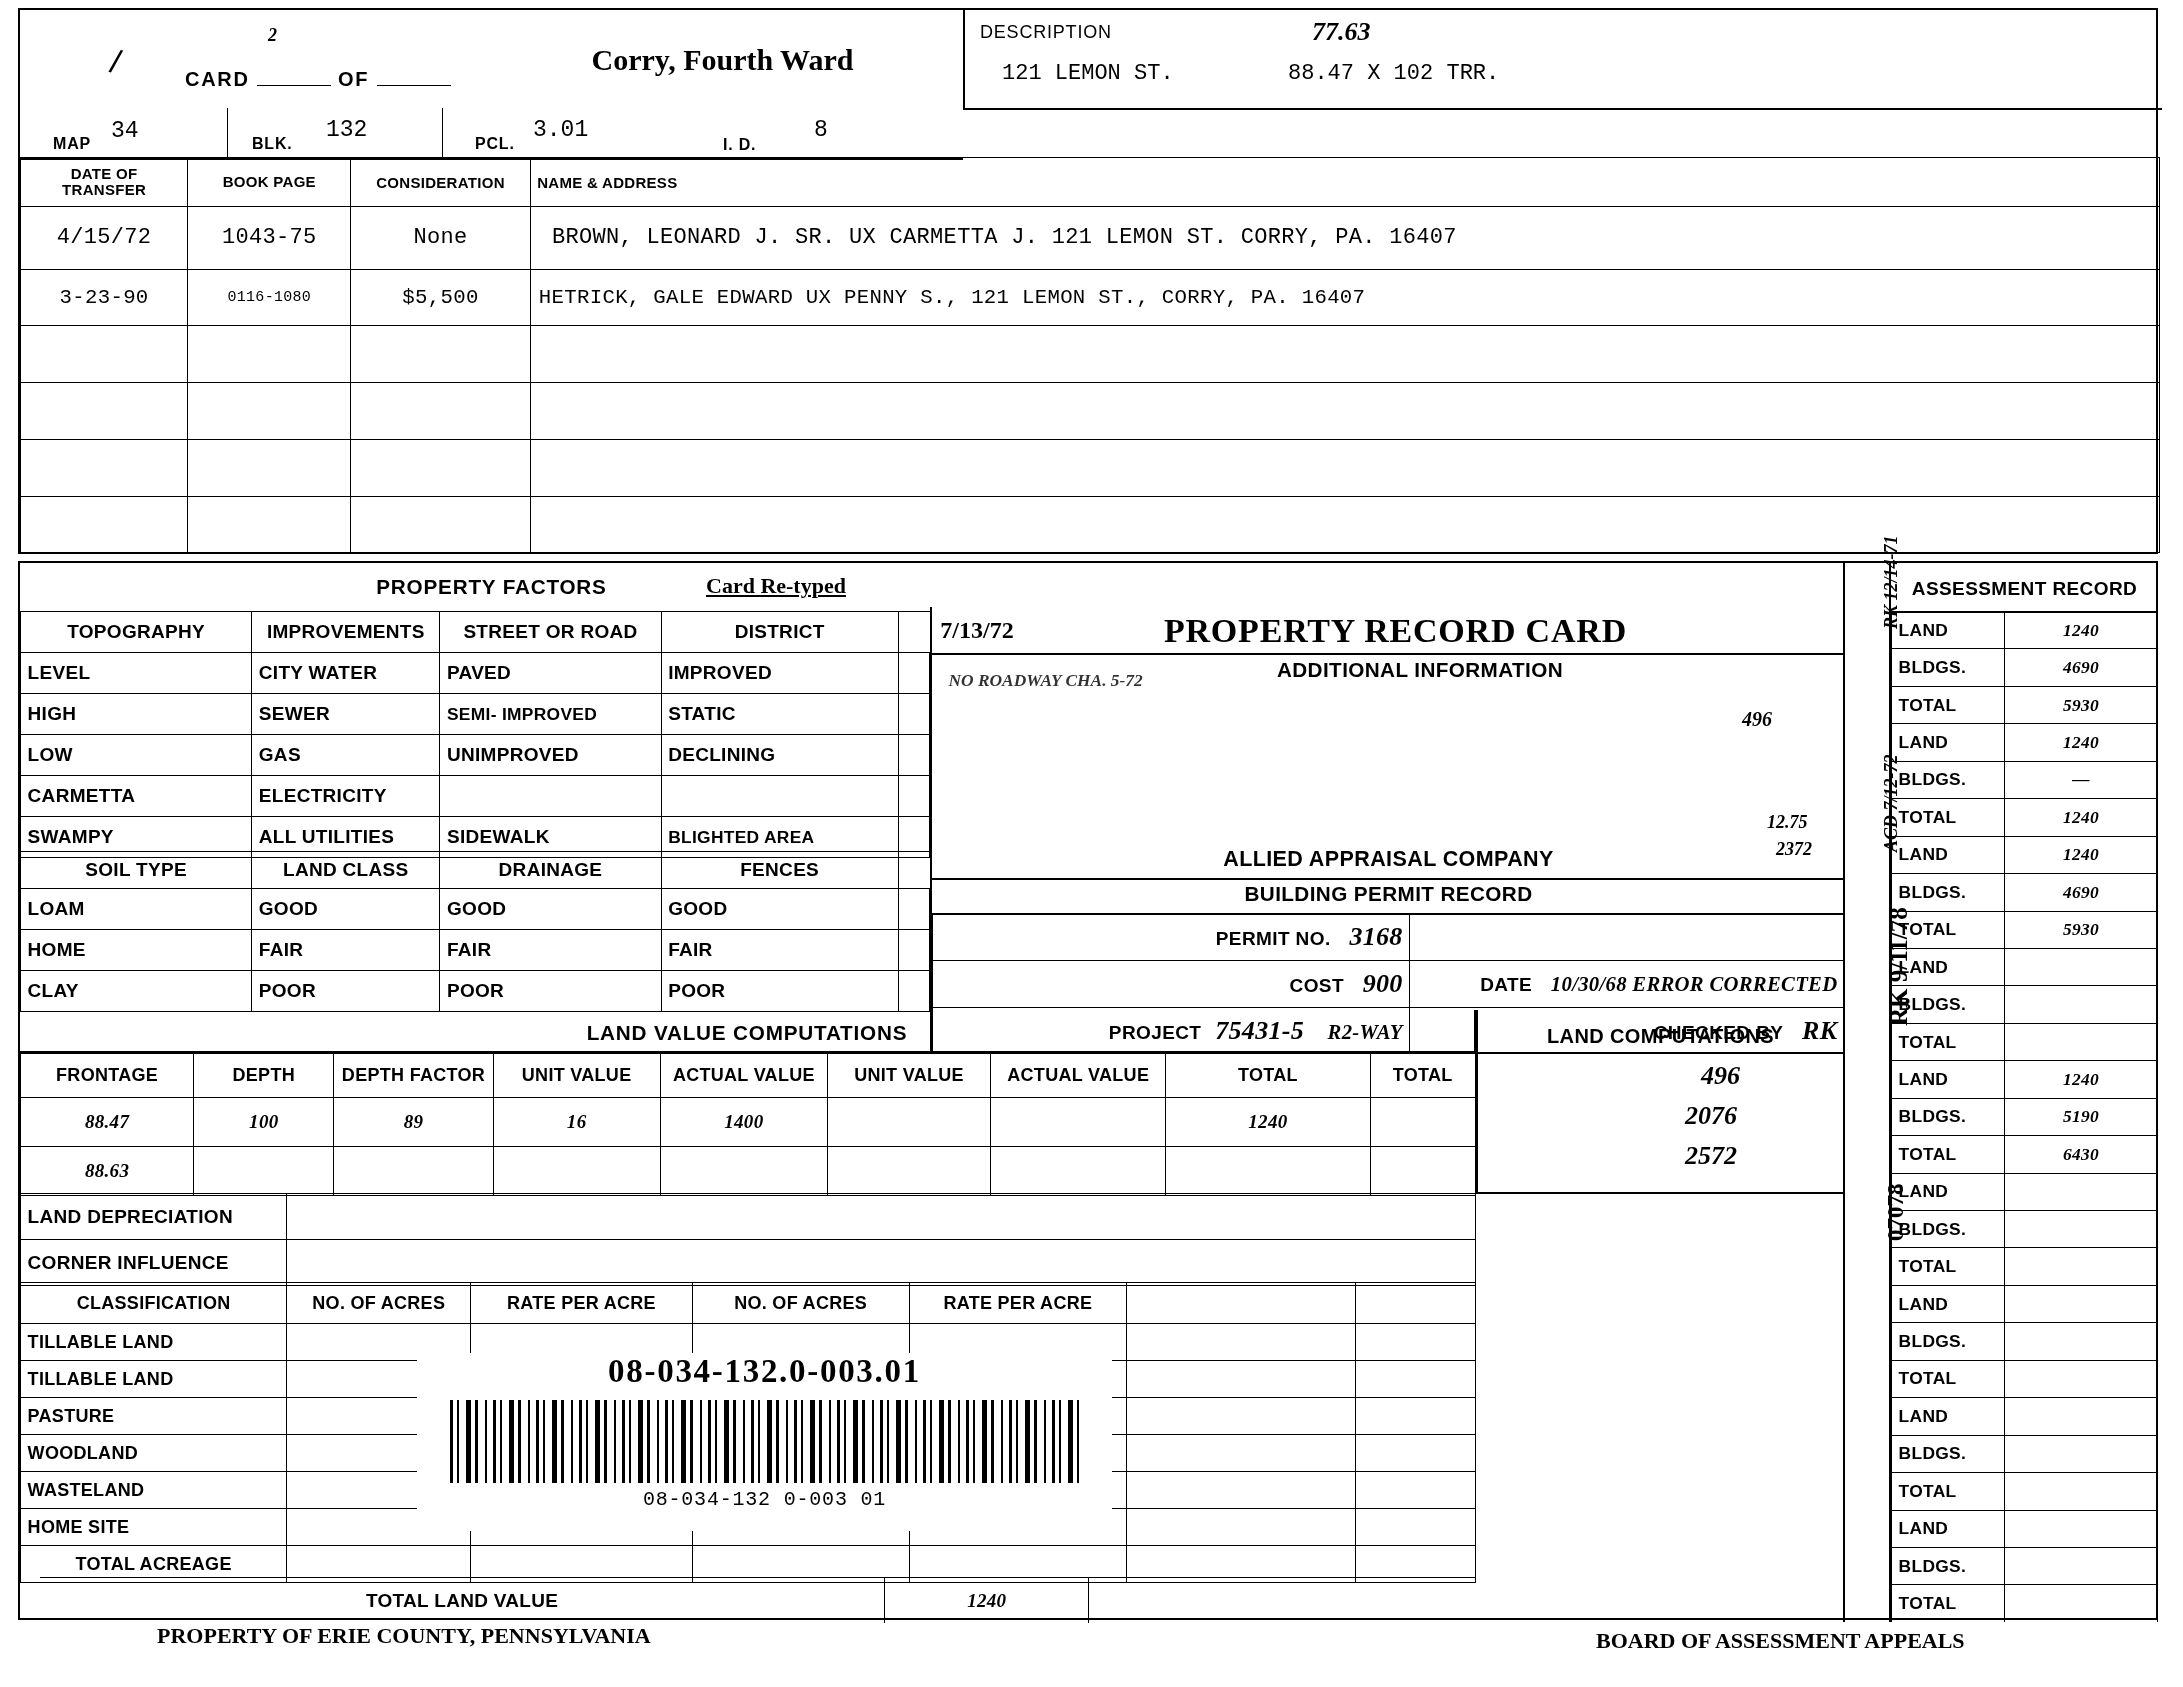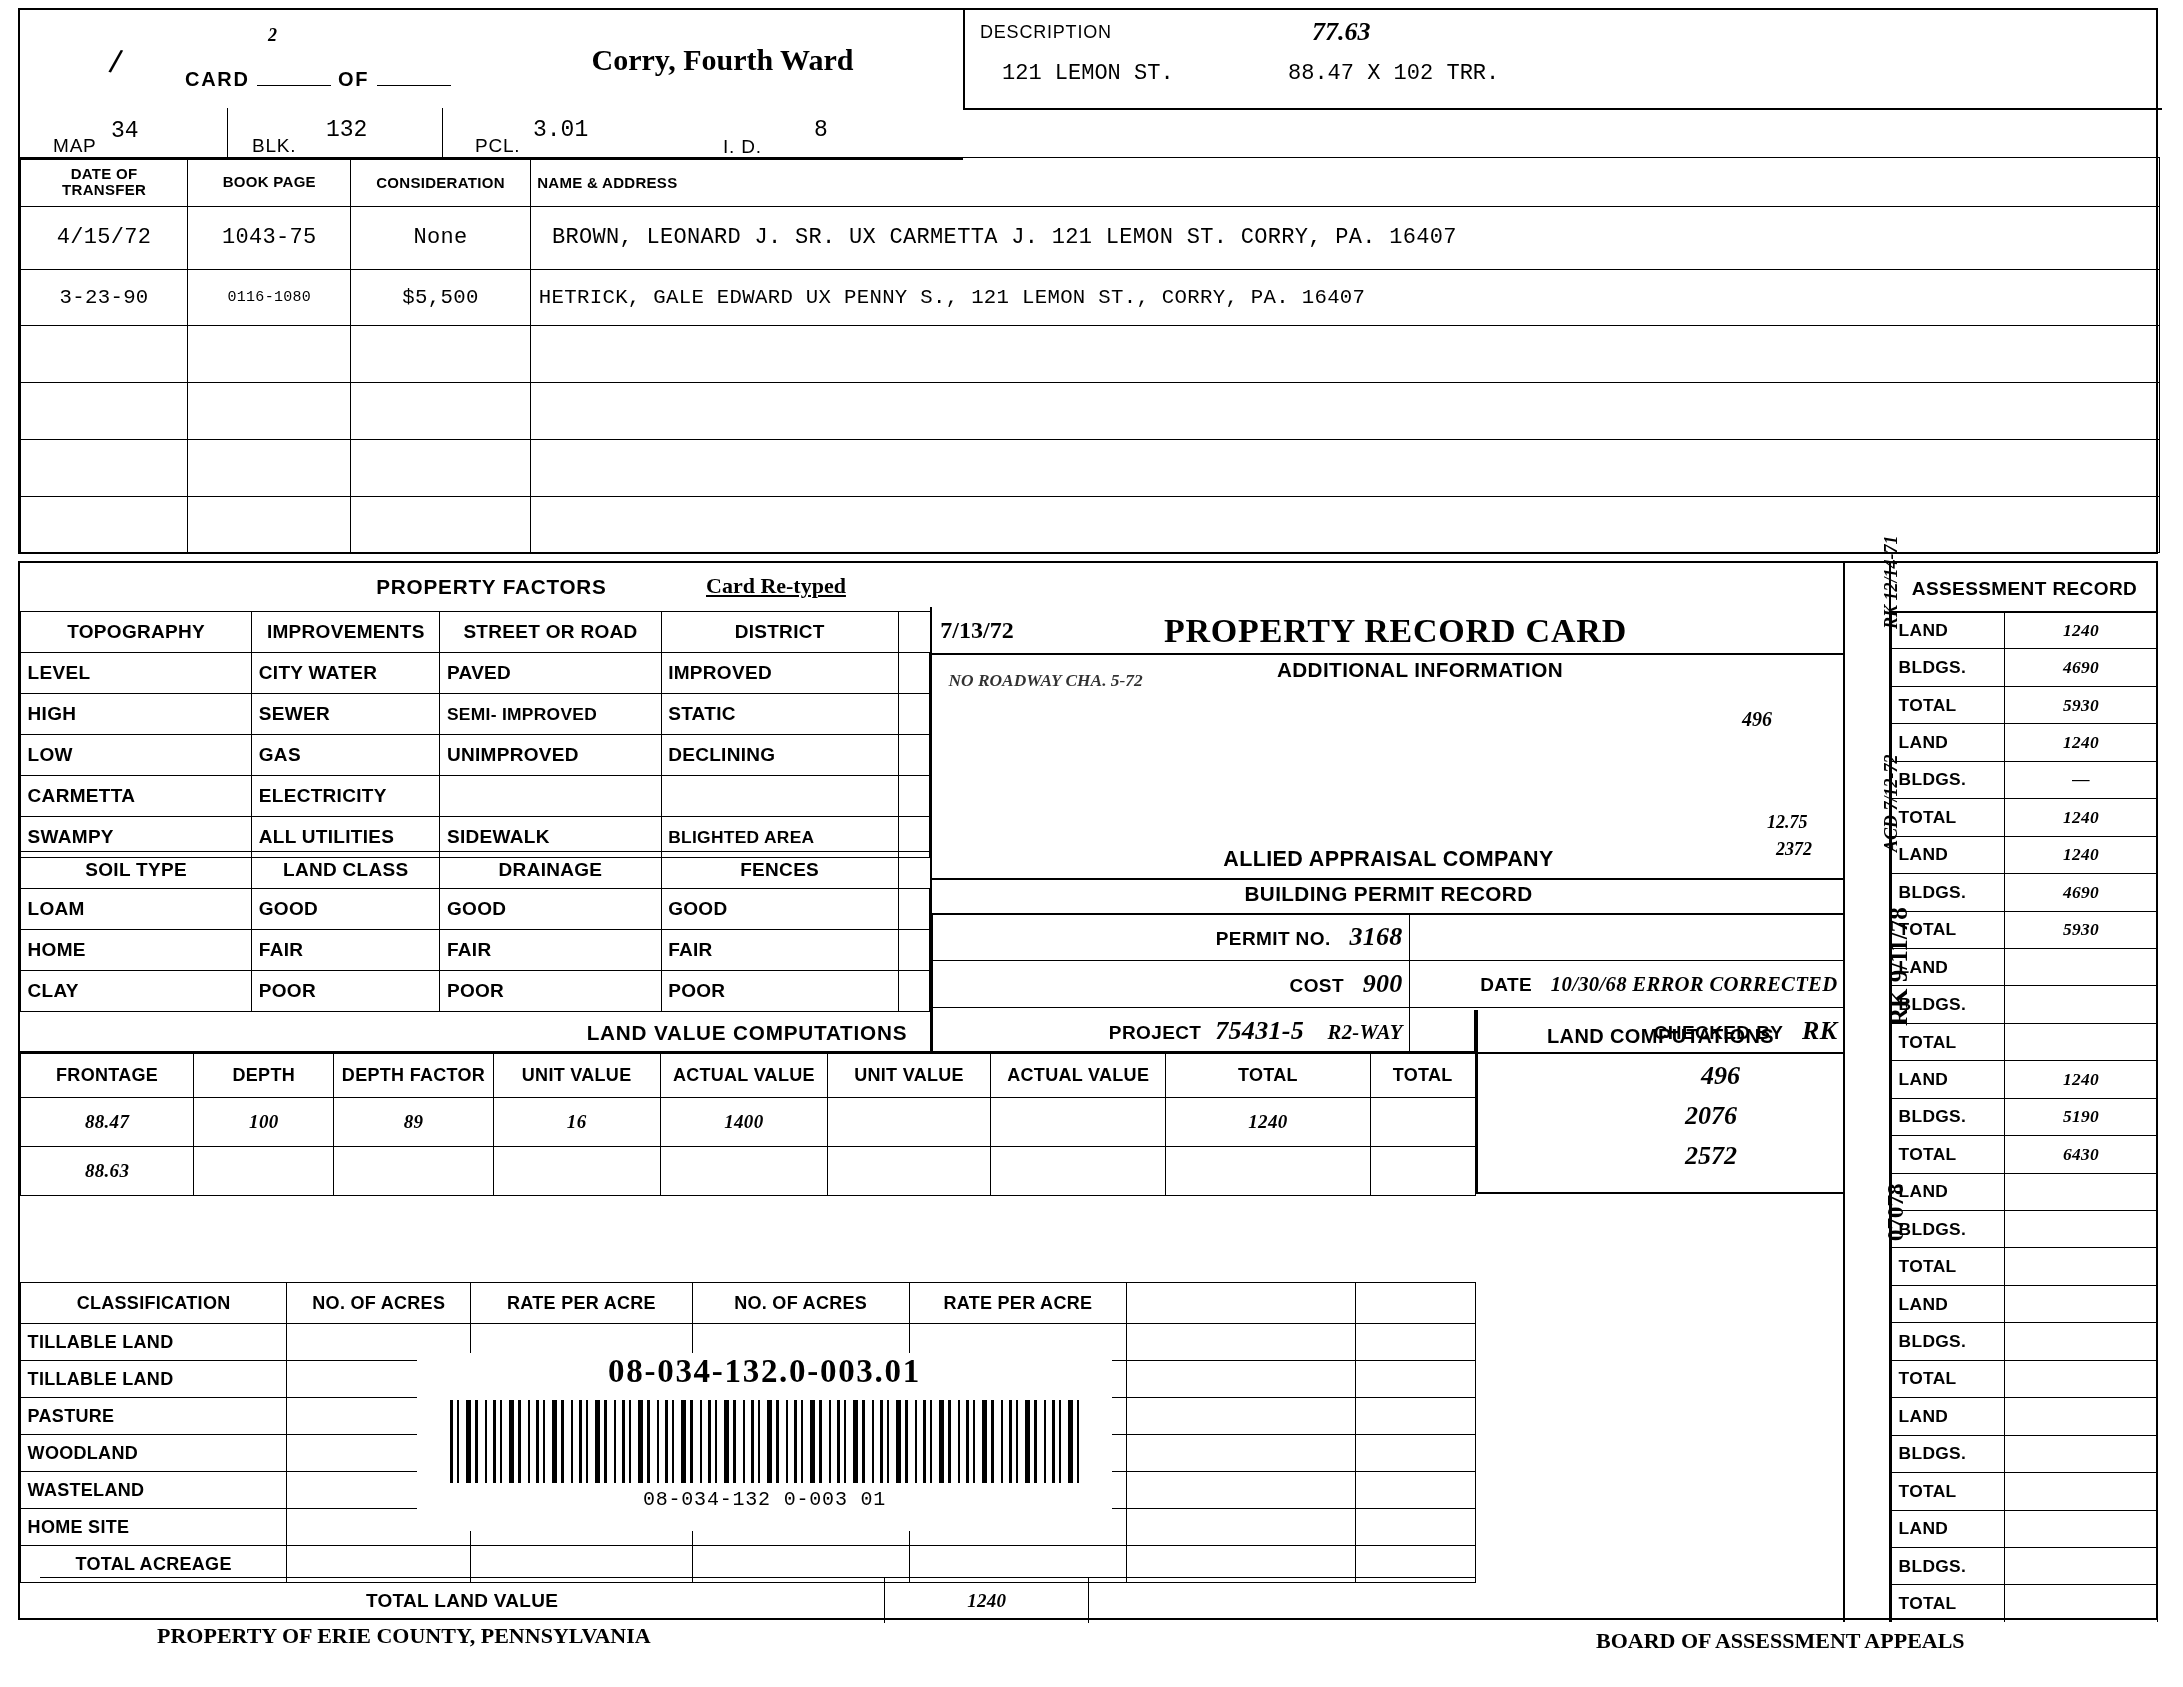--- a/index.html
+++ b/index.html
@@ -19,21 +19,21 @@
   #mark-top{position:absolute;left:248px;top:15px;font-size:18px;}
   #slash{position:absolute;left:91px;top:33px;font-size:33px;transform:rotate(14deg);}
   #desc-box{position:absolute;left:943px;top:0;width:1197px;height:98px;border-left:2.5px solid #000;border-bottom:2.5px solid #000;}
   #desc-lbl{position:absolute;left:15px;top:11.6px;font-size:18px;font-weight:normal;letter-spacing:0.8px;}
   #desc-v1{position:absolute;left:37px;top:51px;font-size:22px;}
   #desc-v2{position:absolute;left:323px;top:51px;font-size:22px;}
   #desc-hand1{position:absolute;left:1290px;top:18px;}
   
   #mapblk{position:absolute;left:0;top:98px;width:943px;height:50px;border-bottom:2.5px solid #000;}
   #mapblk .cell{position:absolute;top:0;height:50px;border-right:1.7px solid #000;}
-  .lbl{font-size:19px;font-weight:normal;letter-spacing:0.8px;text-align:right;}
+  .lbl{font-size:16px;font-weight:bold;letter-spacing:0.8px;text-align:right;}
   .valhand{font-family:"Liberation Mono",monospace;font-size:23px;}
   
   #bot-frame{left:18px;top:561px;width:2140px;height:1059px;border:2.5px solid #000;}
   .hdrbar{font-size:20.7px;font-weight:bold;text-align:center;letter-spacing:0.8px;}
   .pf td{height:40px;font-size:19px;}
   .boxlbl{font-size:19px;font-weight:bold;letter-spacing:0.4px;}
   #prc-title{font-family:"Liberation Serif",serif;font-weight:bold;font-size:34px;letter-spacing:0.8px;text-align:center;}
   .assess td{height:34px;font-size:17.4px;font-weight:bold;}
   .hw{font-family:"Liberation Serif",serif;font-style:italic;font-weight:bold;font-size:26px;}
   .hwsm{font-family:"Liberation Serif",serif;font-style:italic;font-weight:bold;font-size:20.7px;}
@@ -458,20 +458,34 @@
         </table>
     </div>
 
     <div class="bx" style="left:1456px;top:447px;width:367px;height:184px;border-left:2.5px solid #000;border-bottom:2.5px solid #000;">
       <div style="position:absolute;left:0;top:15px;width:100%;text-align:center;font-size:20px;font-weight:bold;letter-spacing:0.4px">LAND COMPUTATIONS</div>
       <div class="hw" style="position:absolute;left:223px;top:51px">496</div>
       <div class="hw" style="position:absolute;left:207px;top:91px">2076</div>
       <div class="hw" style="position:absolute;left:207px;top:131px">2572</div>
     </div>
 
+    <div class="bx" style="left:0;top:630px;width:1456px;height:89px;">
+      <table class="tbl">
+        <tbody>
+            <tr>
+          <td style="width:252px;height:45px;font-size:19px">LAND DEPRECIATION</td>
+          <td></td>
+        </tr>
+        <tr>
+          <td style="height:45px;font-size:19px">CORNER INFLUENCE</td>
+          <td></td>
+        </tr>
+      </tbody>
+        </table>
+    </div>
 
     <div class="bx" style="left:0;top:719px;width:1456px;height:294px;">
       <table class="tbl">
         <tbody>
             <tr>
           <th style="width:252px;height:40px;font-size:18px">CLASSIFICATION</th>
           <th style="width:170px;font-size:18px">NO. OF ACRES</th>
           <th style="width:207px;font-size:18px">RATE PER ACRE</th>
           <th style="width:203px;font-size:18px">NO. OF ACRES</th>
           <th style="width:203px;font-size:18px">RATE PER ACRE</th>

